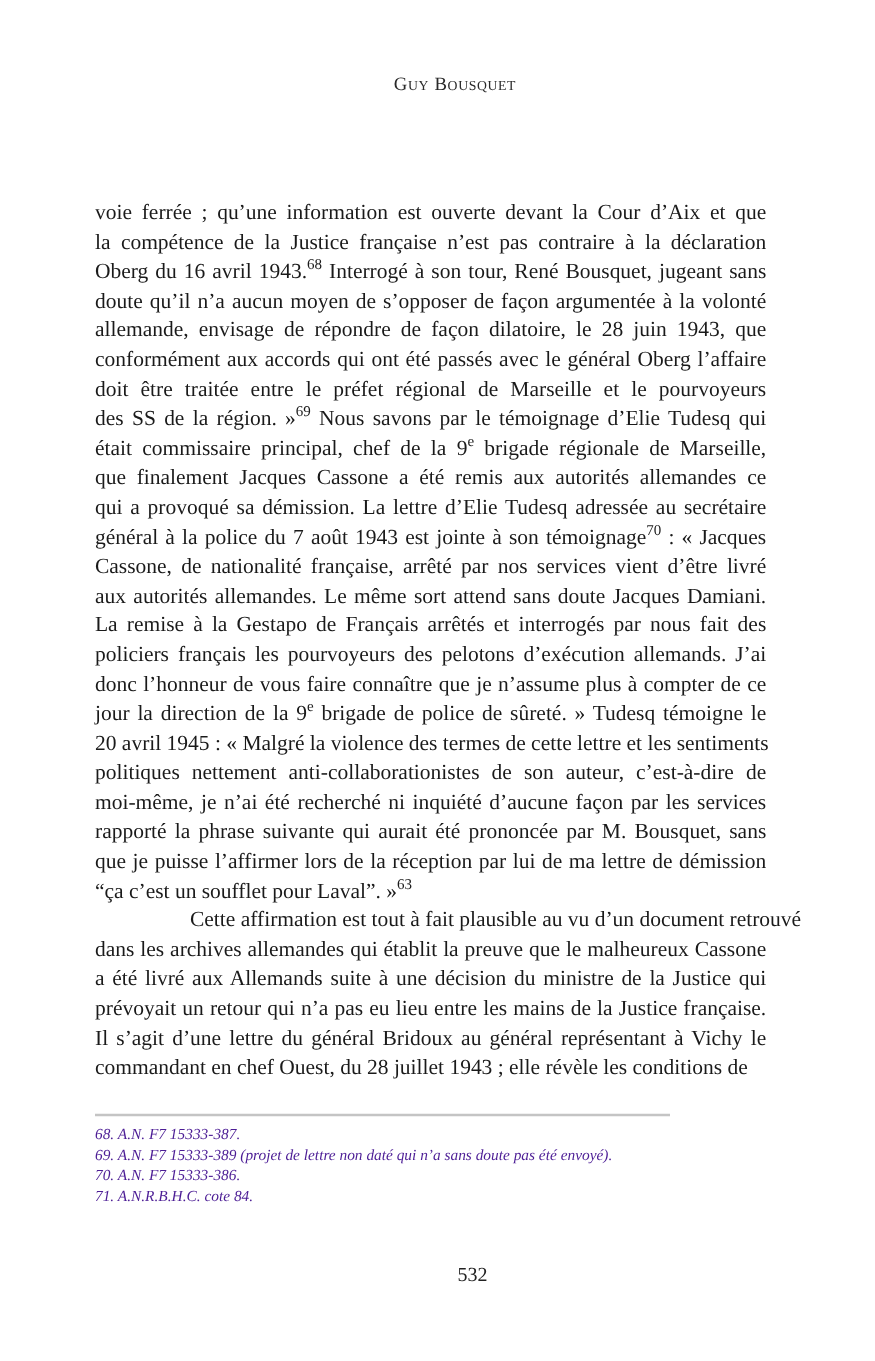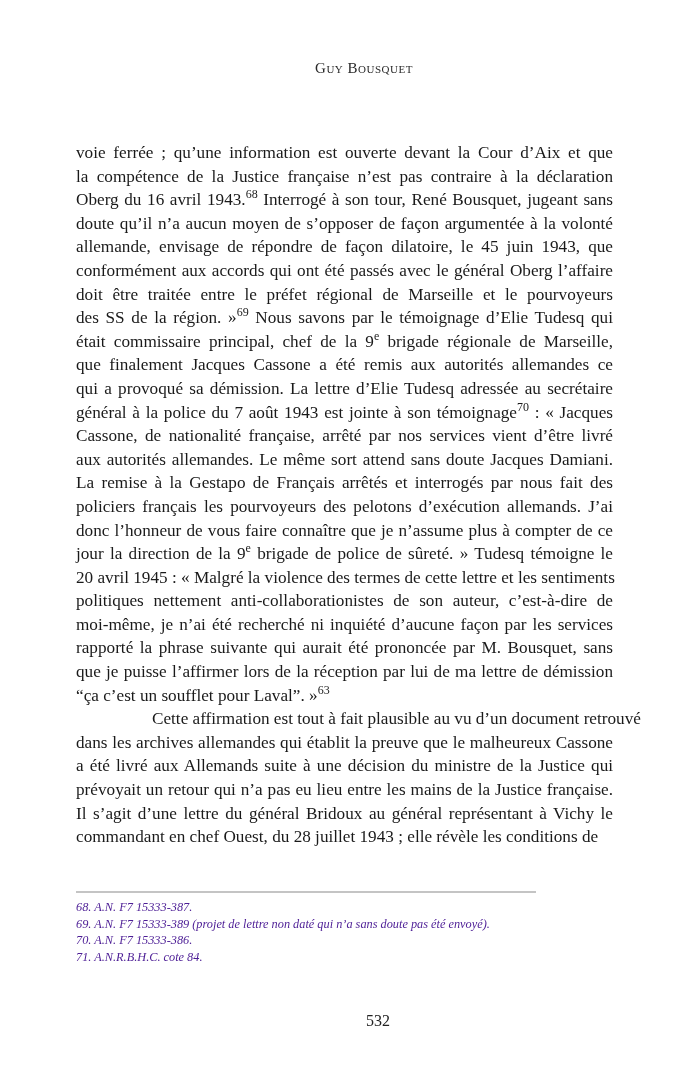--- a/index.html
+++ b/index.html
@@ -1,19 +1,19 @@
 <!DOCTYPE html>
 <html><head>
   <meta charset="utf-8">
   <style>
     html, body { margin: 0; padding: 0; background: #ffffff; }
     body { width: 700px; height: 1089px; position: relative; overflow: hidden; }
     .page { position: absolute; left: 0; top: 0; width: 700px; height: 1089px; background: #fff; color: #1a1a1a; font-family: "Liberation Serif", "DejaVu Serif", serif; }
     .running-head { position: absolute; top: 60px; left: 0; width: 700px; text-align: center; font-size: 15px; letter-spacing: 0.5px; font-variant: small-caps; color: #2a2a2a; margin-left: 14px; }
-    .body-text { position: absolute; left: 76px; top: 141px; width: 537px; font-size: 17.2px; line-height: 23.6px; text-align: justify; }
+    .body-text { position: absolute; left: 76px; top: 158px; width: 537px; font-size: 17.2px; line-height: 23.6px; text-align: justify; }
     .body-text p { margin: 0; }
     .line { display: block; text-align: justify; text-align-last: justify; white-space: nowrap; }
     .line.last { text-align-last: left; }
     sup { font-size: 12px; line-height: 0; vertical-align: 7px; }
     .rule { position: absolute; left: 76px; top: 891px; width: 460px; height: 2px; background: #c4c4c4; }
     .footnotes { position: absolute; left: 76px; top: 899px; width: 540px; font-size: 12.3px; line-height: 16.5px; font-style: italic; color: #4c1d95; }
     .footnote { display: block; }
     .page-number { position: absolute; top: 1012px; left: 0; width: 700px; text-align: center; font-size: 16px; color: #222; padding-left: 28px; }
   </style>
 </head>
@@ -21,21 +21,21 @@
 
 <div class="page">
   <div class="running-head">Guy Bousquet</div>
 
   <div class="body-text">
     <p id="para-0">
         <span class="line">voie ferrée ; qu’une information est ouverte devant la Cour d’Aix et que</span>
         <span class="line">la compétence de la Justice française n’est pas contraire à la déclaration</span>
         <span class="line">Oberg du 16 avril 1943.<sup>68</sup> Interrogé à son tour, René Bousquet, jugeant sans</span>
         <span class="line">doute qu’il n’a aucun moyen de s’opposer de façon argumentée à la volonté</span>
-        <span class="line">allemande, envisage de répondre de façon dilatoire, le 45 juin 1943, que</span>
+        <span class="line">allemande, envisage de répondre de façon dilatoire, le 28 juin 1943, que</span>
         <span class="line">conformément aux accords qui ont été passés avec le général Oberg l’affaire</span>
         <span class="line">doit être traitée entre le préfet régional de Marseille et le pourvoyeurs</span>
         <span class="line">des SS de la région. »<sup>69</sup> Nous savons par le témoignage d’Elie Tudesq qui</span>
         <span class="line">était commissaire principal, chef de la 9<sup>e</sup> brigade régionale de Marseille,</span>
         <span class="line">que finalement Jacques Cassone a été remis aux autorités allemandes ce</span>
         <span class="line">qui a provoqué sa démission. La lettre d’Elie Tudesq adressée au secrétaire</span>
         <span class="line">général à la police du 7 août 1943 est jointe à son témoignage<sup>70</sup> : « Jacques</span>
         <span class="line">Cassone, de nationalité française, arrêté par nos services vient d’être livré</span>
         <span class="line">aux autorités allemandes. Le même sort attend sans doute Jacques Damiani.</span>
         <span class="line">La remise à la Gestapo de Français arrêtés et interrogés par nous fait des</span>

